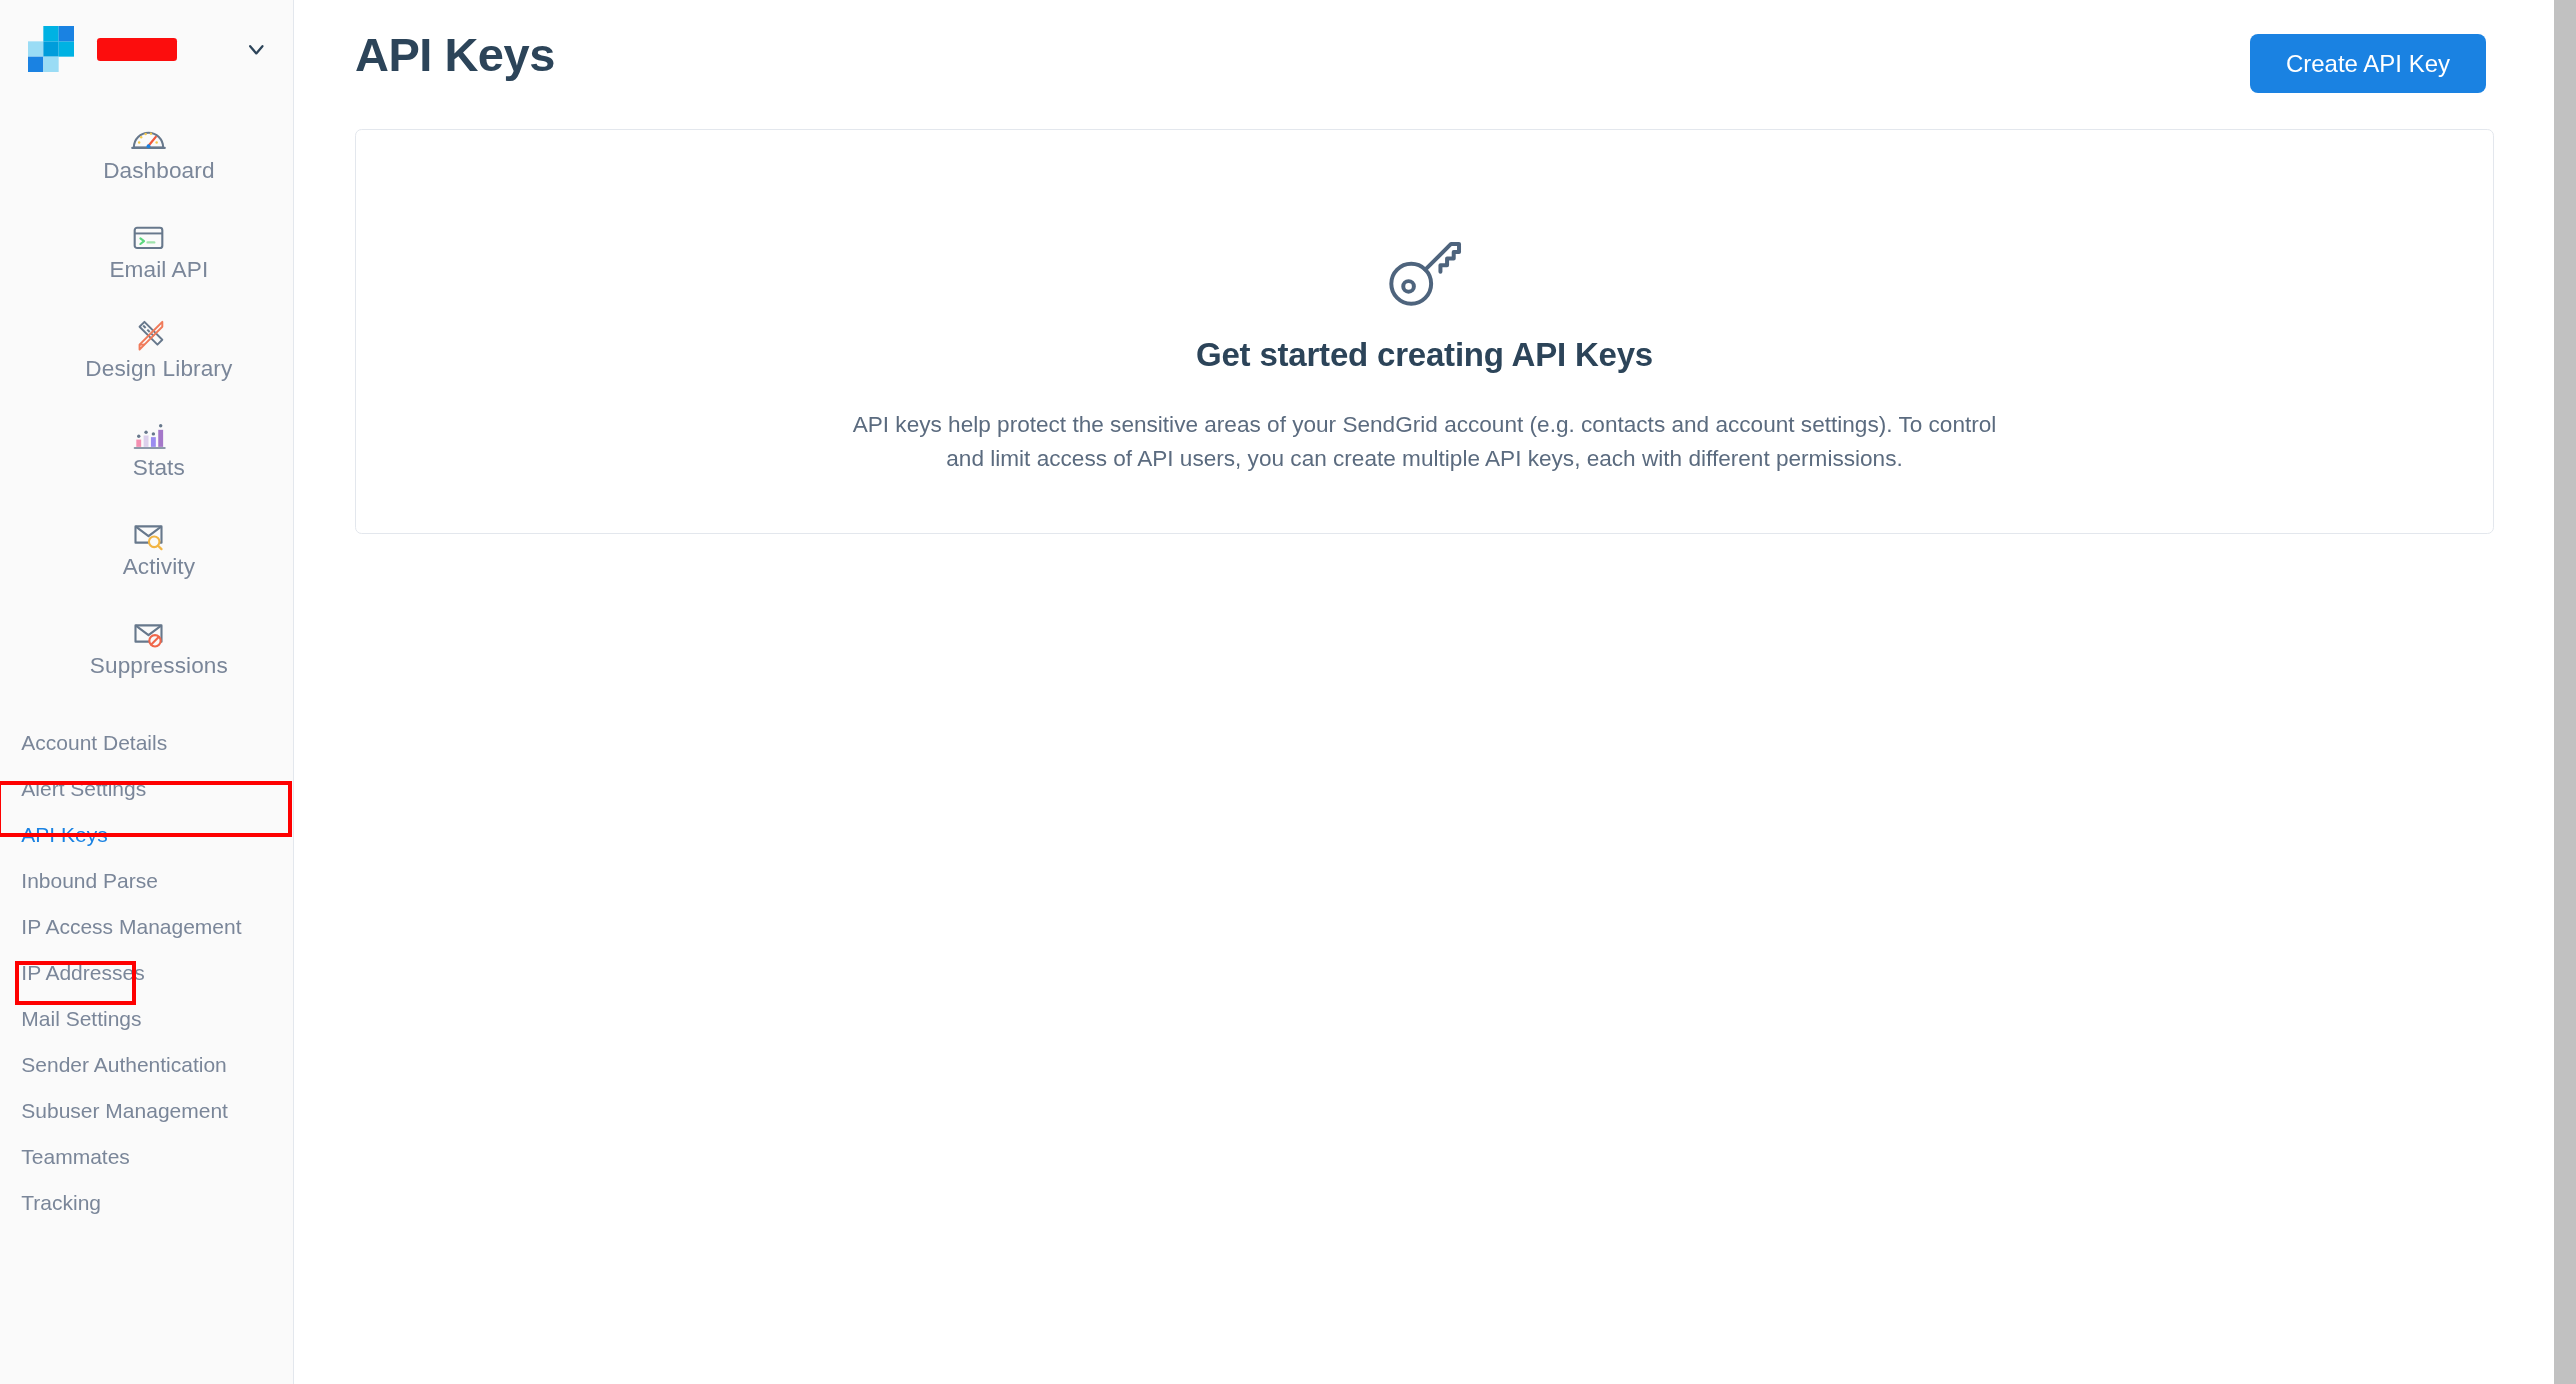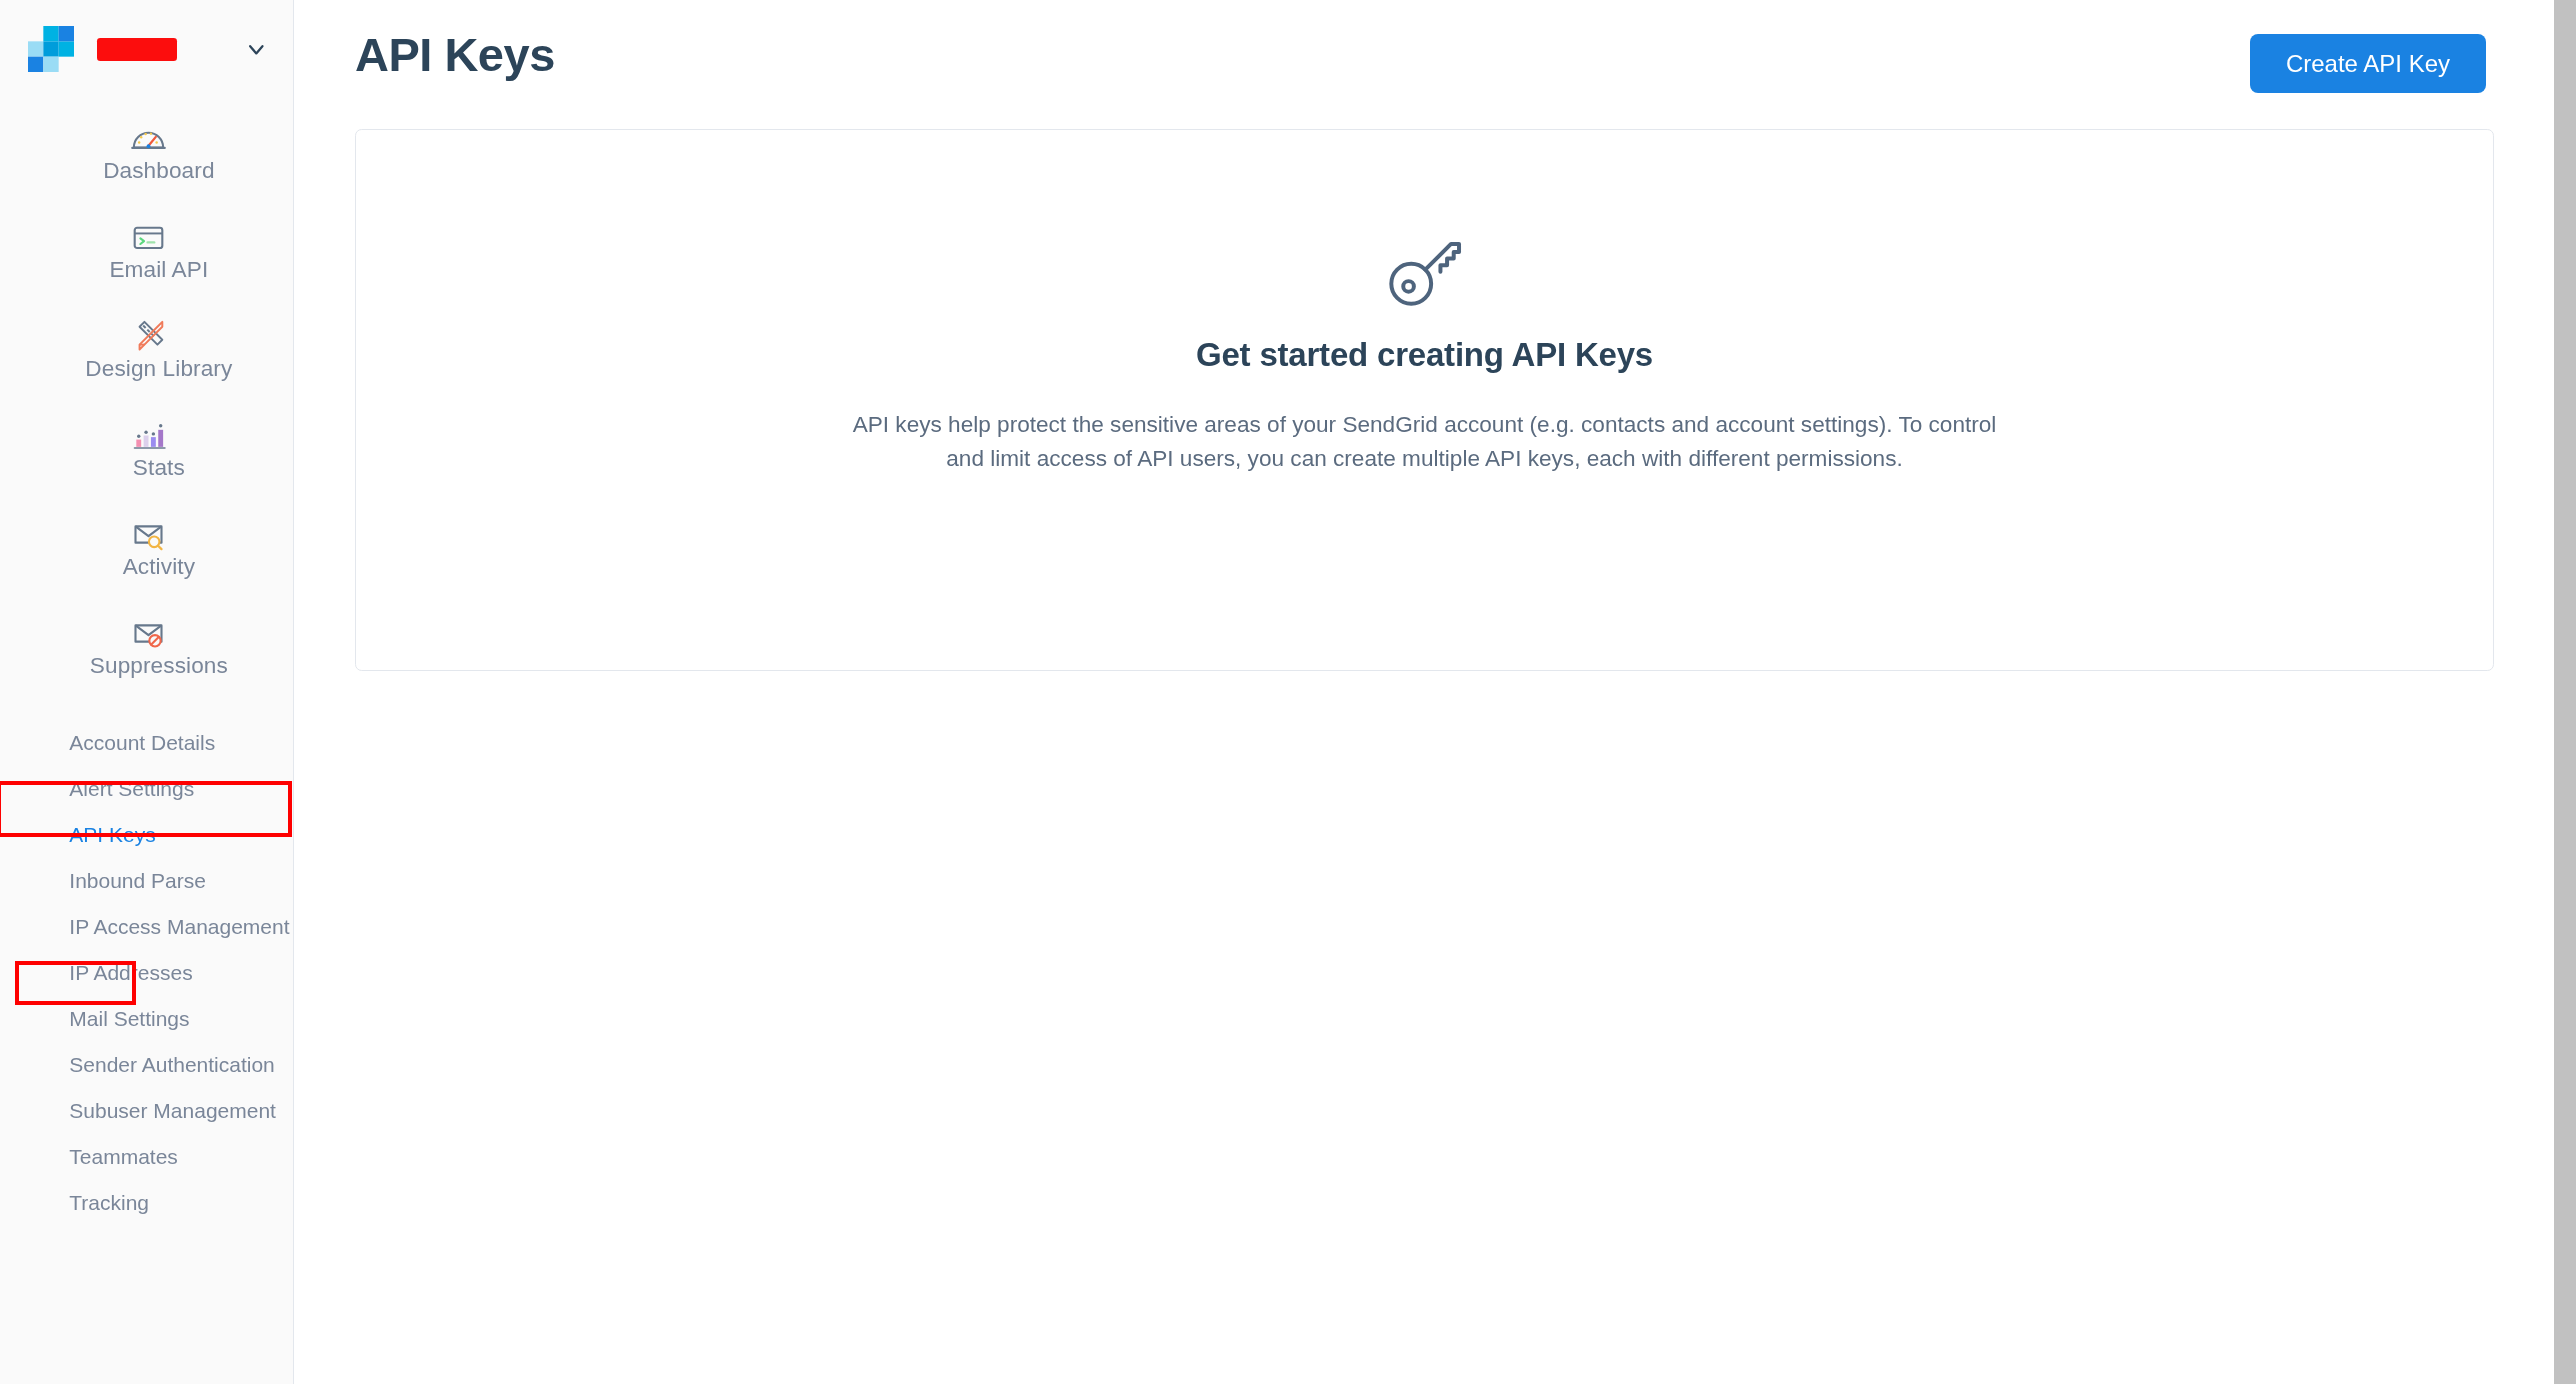--- a/index.html
+++ b/index.html
@@ -109,21 +109,20 @@
     width: 295px;
     height: 56px;
     border: 4.9px solid #fe0000;
     background: transparent;
     pointer-events: none;
   }
 
   
   .submenu {
     padding-top: 6.6px;
-    padding-left: 48px;
   }
   .submenu-item {
     display: flex;
     align-items: center;
     height: 46px;
     padding-left: 21.3px;
     font-size: 21px;
     color: #7a8699;
     white-space: nowrap;
   }
@@ -177,21 +176,21 @@
     line-height: 59px;
     cursor: pointer;
     white-space: nowrap;
   }
 
   .card {
     margin: 36px 82px 0 61px;
     border: 1.6px solid #e3e7ed;
     border-radius: 6.6px;
     background: #ffffff;
-    height: 542px;
+    height: 405px;
     display: flex;
     flex-direction: column;
     align-items: center;
     justify-content: flex-start;
     padding-top: 98px;
   }
 
   .key-icon {
     width: 85px;
     height: 85px;

